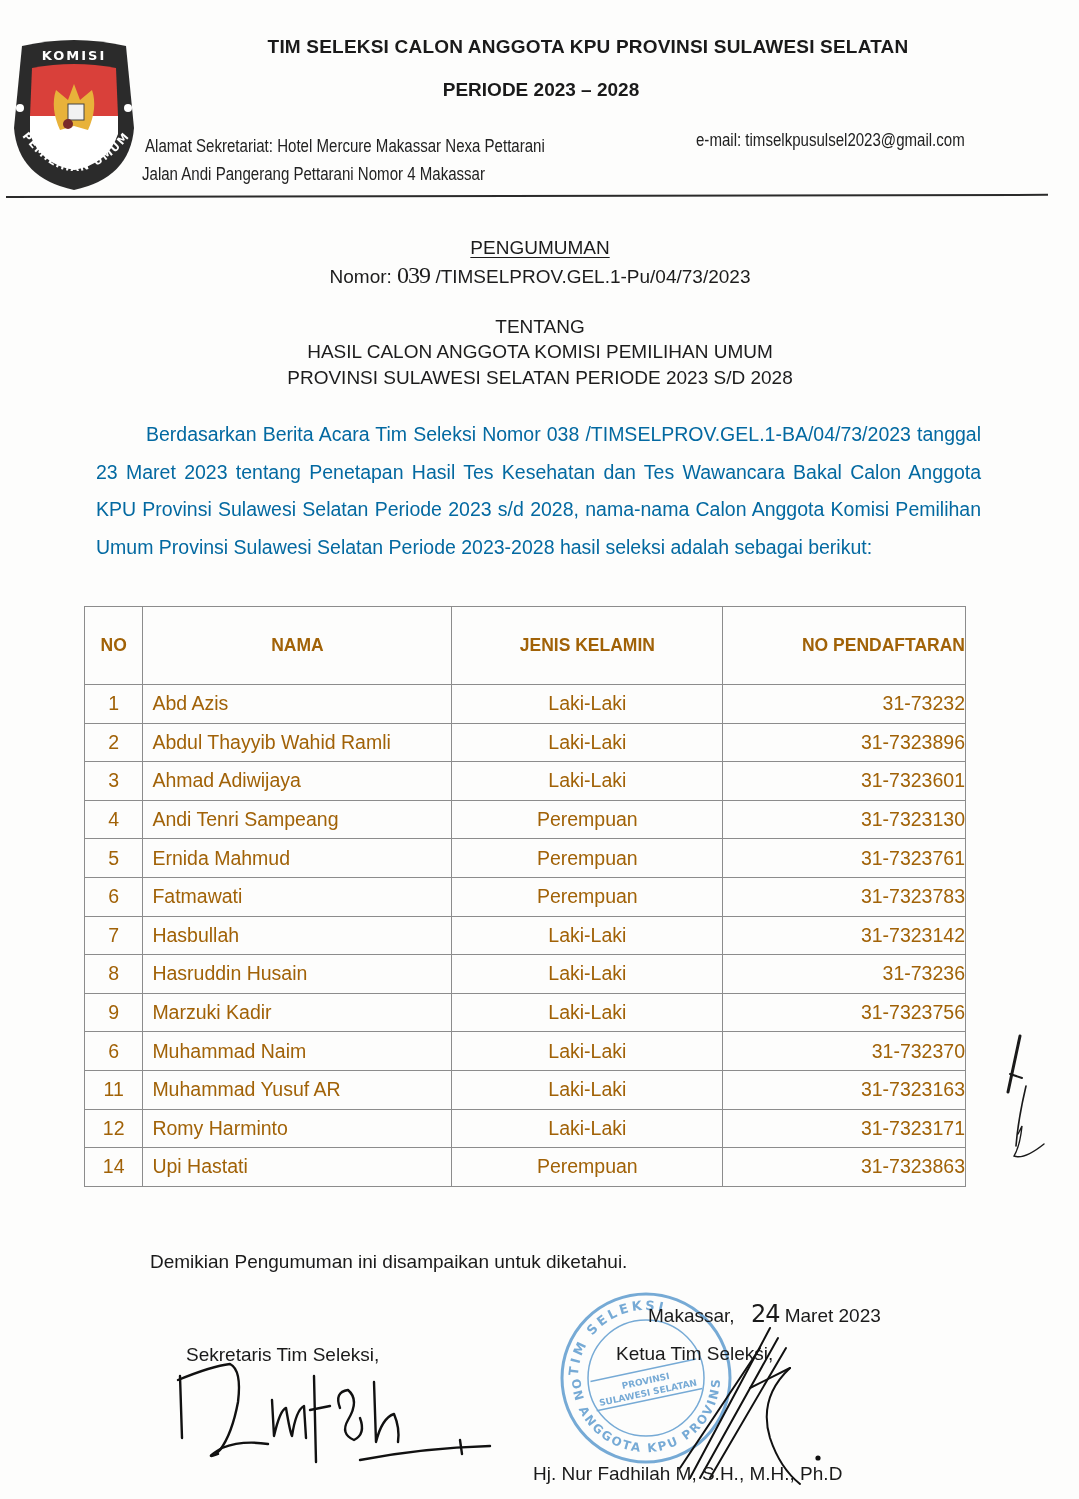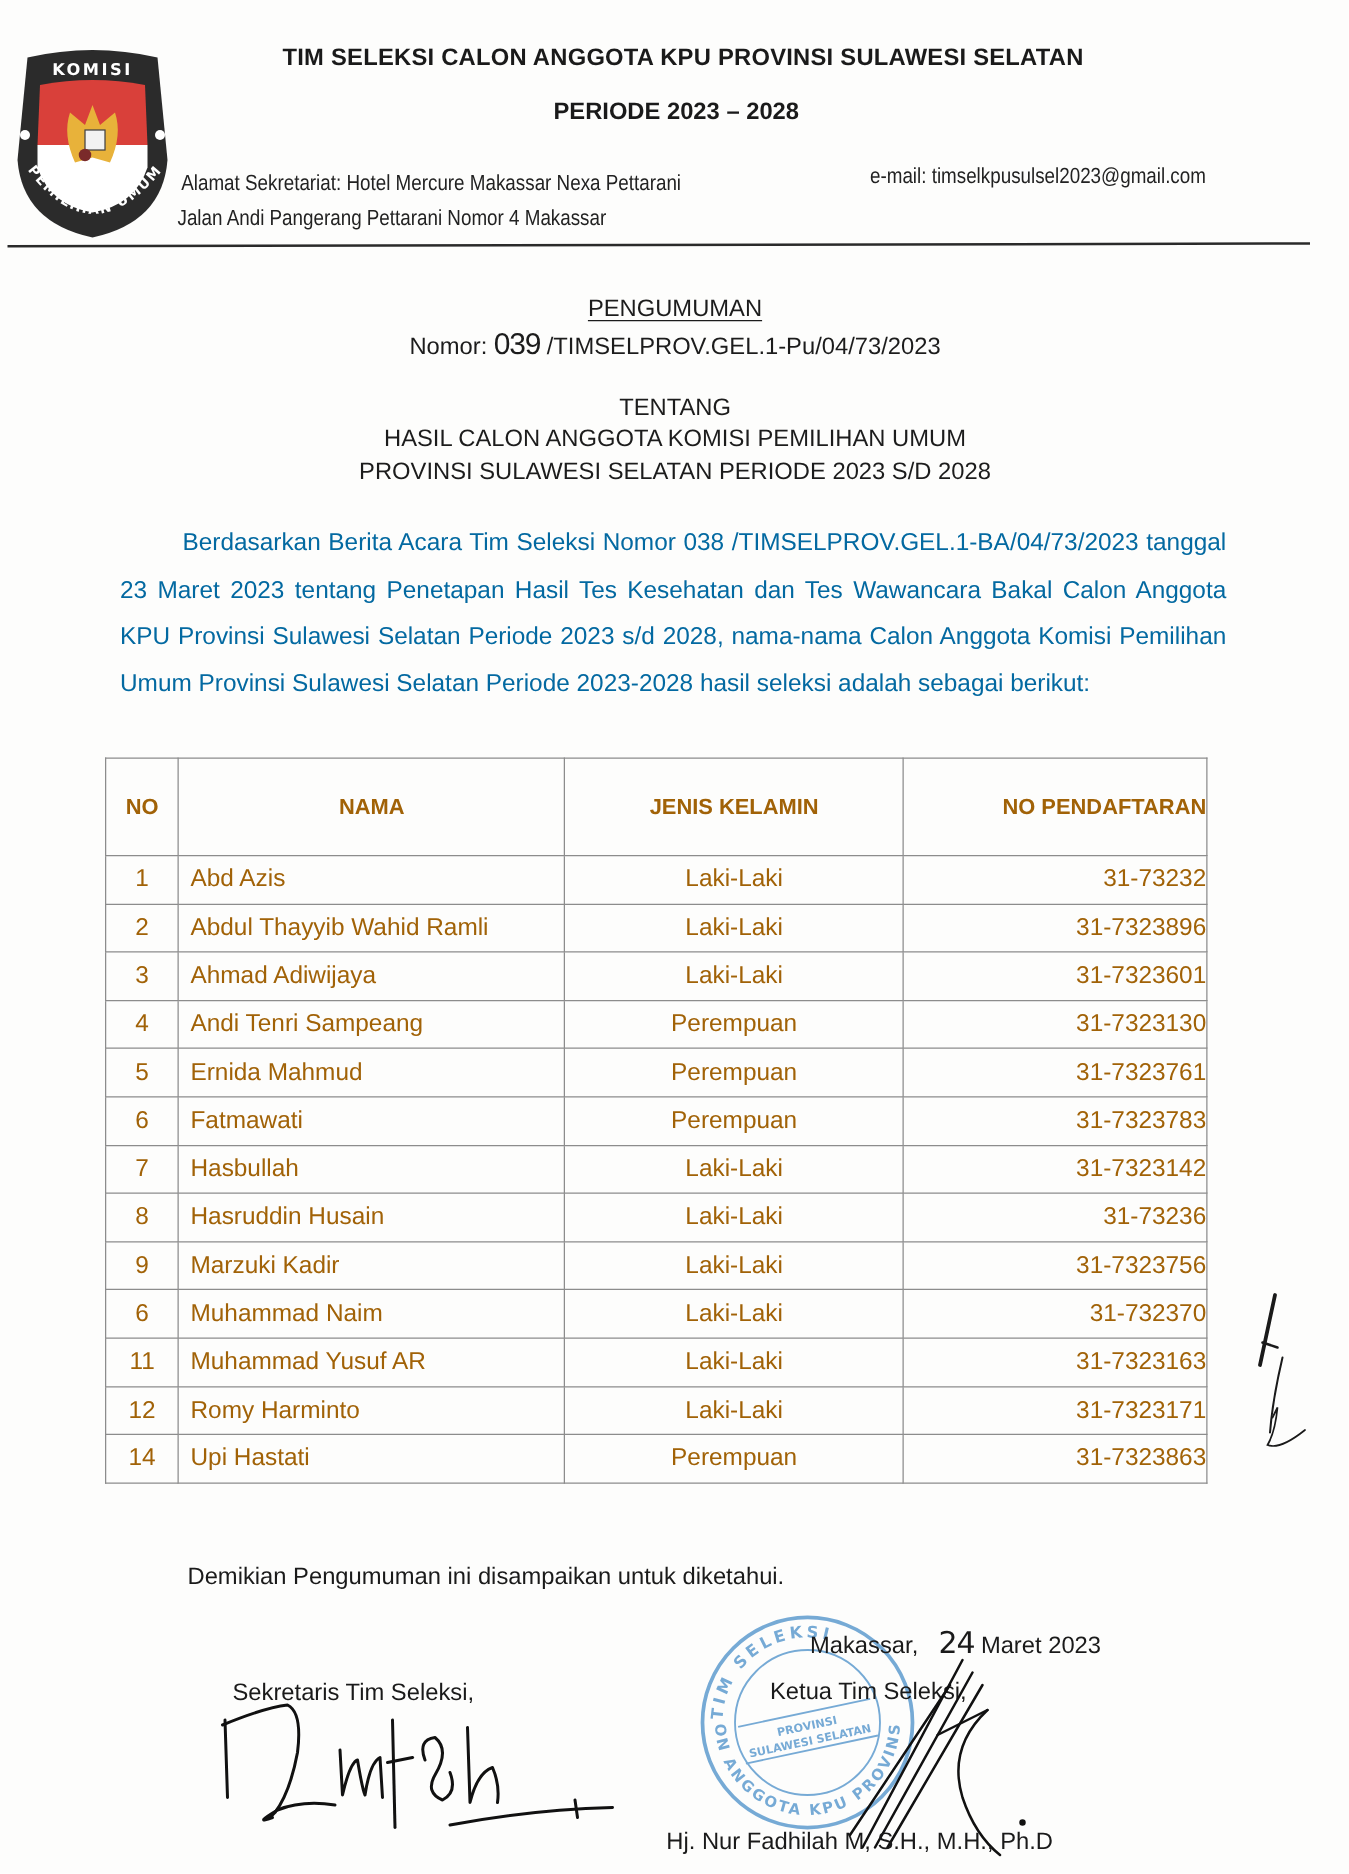--- a/index.html
+++ b/index.html
@@ -1,38 +1,38 @@
 <!DOCTYPE html>
 <html><head>
 <meta charset="utf-8">
 <style>
   html, body { margin: 0; padding: 0; background: #ffffff; }
   body { width: 1079px; height: 1499px; position: relative; overflow: hidden; color: #1a1a1a; }
   .page { position: absolute; left: 0; top: 0; width: 1079px; height: 1499px; background: #fdfdfc; }
 
   
   .logo { position: absolute; left: 8px; top: 38px; width: 132px; height: 156px; }
-  .kop-title { position: absolute; left: 226px; top: 36px; width: 724px; 
+  .kop-title { position: absolute; left: 226px; top: 36px; width: 724px; text-align: center;
     font-family: "Liberation Sans", sans-serif; font-weight: bold; font-size: 19px; letter-spacing: 0.2px; }
   .kop-period { position: absolute; left: 226px; top: 79px; width: 630px; text-align: center;
     font-family: "Liberation Sans", sans-serif; font-weight: bold; font-size: 19px; }
   .kop-addr1, .kop-addr2, .kop-email { position: absolute; font-family: "Liberation Sans", sans-serif;
     font-size: 17.5px; transform: scaleX(0.86); transform-origin: left center; white-space: nowrap; color: #222; }
   .kop-addr1 { left: 145px; top: 136px; }
   .kop-addr2 { left: 142px; top: 164px; }
   .kop-email { left: 696px; top: 130px; }
   .kop-rule { position: absolute; left: 6px; top: 196px; width: 1042px; height: 2px; background: #2a2a2a;
     transform: rotate(-0.12deg); transform-origin: left center; }
 
   
   .center-block { position: absolute; left: 140px; width: 800px; text-align: center;
     font-family: "Liberation Sans", sans-serif; font-size: 19px; color: #1c1c1c; }
   .t-peng { top: 237px; text-decoration: underline; text-underline-offset: 3px; }
   .t-nomor { top: 262px; }
-  .t-nomor .hand { font-family: Liberation Sans, sans-serif; font-size: 24px; font-weight: normal; letter-spacing: -1px; }
+  .t-nomor .hand { font-family: Liberation Serif, serif; font-size: 24px; font-weight: normal; letter-spacing: -1px; }
   .t-tentang { top: 316px; }
   .t-hasil1 { top: 341px; }
   .t-hasil2 { top: 367px; }
 
   
   .para { position: absolute; left: 96px; top: 416px; width: 885px;
     font-family: "Liberation Sans", sans-serif; font-size: 19.5px; line-height: 37.5px;
     text-align: justify; text-indent: 50px; color: #0369a1; }
 
   

